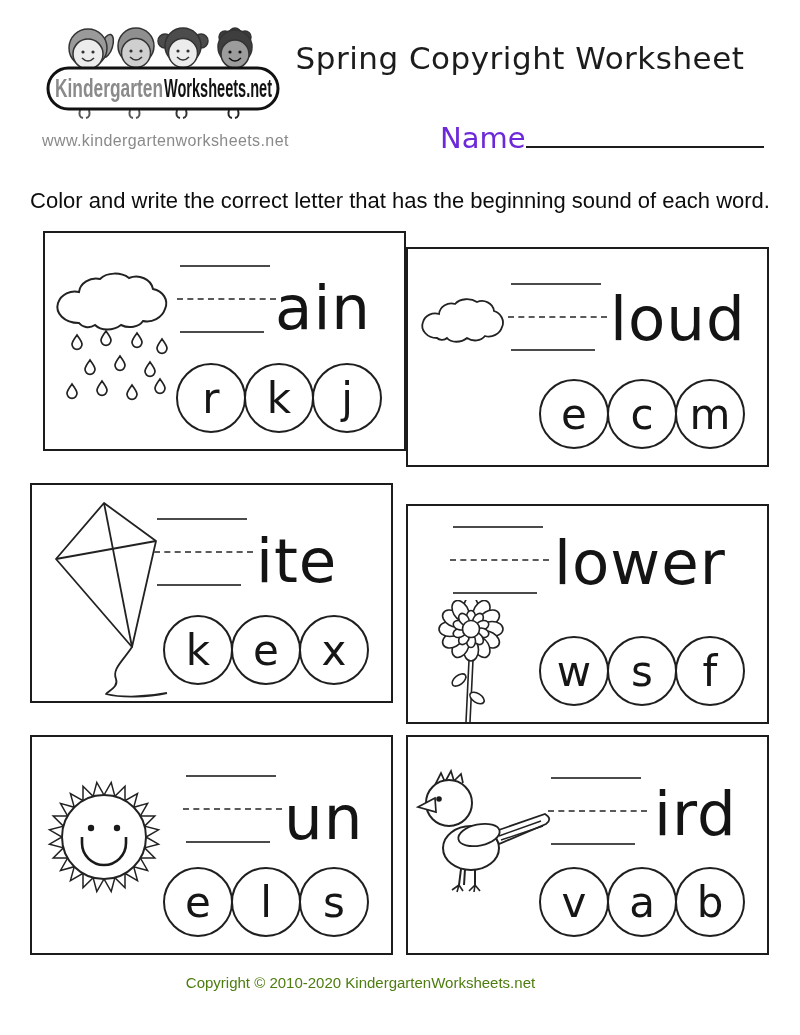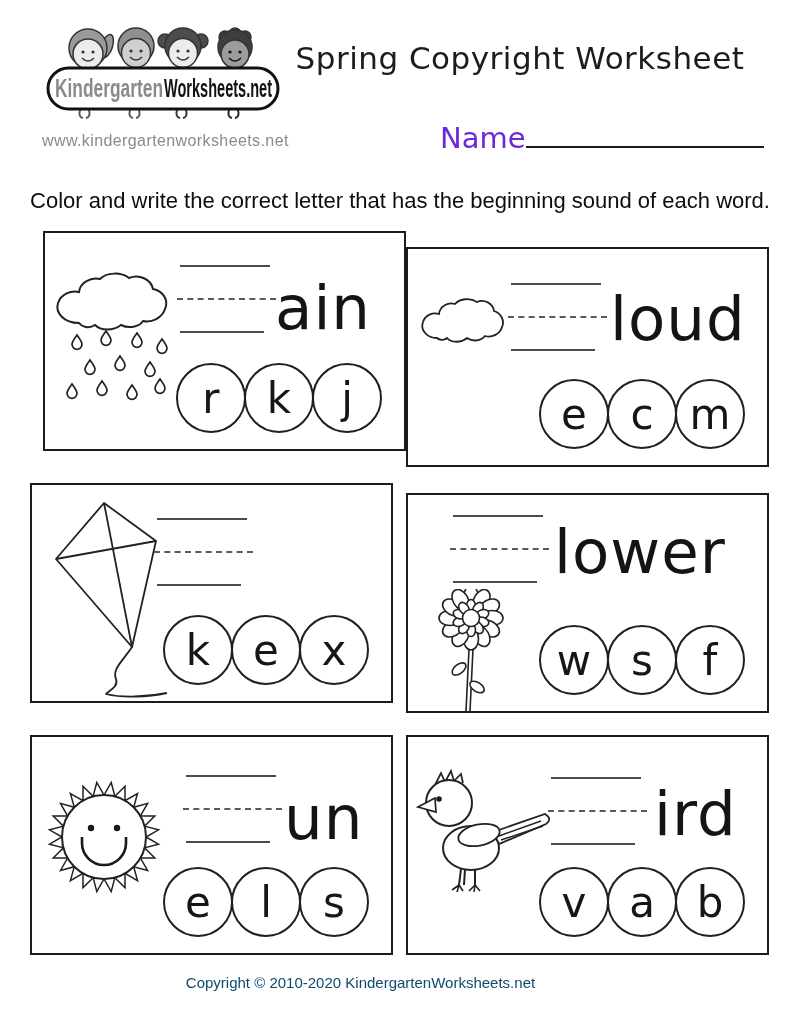--- a/index.html
+++ b/index.html
@@ -38,21 +38,21 @@
   }
 
   
   .card {
     position:absolute; width:363px; height:220px;
     border:2.5px solid #1c1c1c; background:#fff;
   }
   .c1 { left:30px;  top:231px;margin-left:13px; }
   .c2 { left:406px; top:247px; }
   .c3 { left:30px;  top:483px; }
-  .c4 { left:406px; top:493px; }
+  .c4 { left:406px; top:504px; }
   .c5 { left:30px;  top:735px; }
   .c6 { left:406px; top:735px; }
 
   .icon { position:absolute; }
 
   .lines { position:absolute; }
   .ln { height:0; border-top:2px solid #4b4b4b; }
   .ln-top  { width:90px; margin-left:3px; }
   .ln-mid  { width:99px; border-top-style:dashed; border-top-color:#5a5a5a; margin-top:31px; }
   .ln-bot  { width:84px; margin-left:3px; margin-top:31px; }
@@ -88,21 +88,21 @@
   .c5 .lines  { left:151px; top:38px; }
   .c5 .word   { left:252px; top:50px; }
   .c6 .icon   { left:5px;   top:31px; }
   .c6 .lines  { left:140px; top:40px; }
   .c6 .word   { left:246px; top:46px; }
   .choices    { left:131px; top:130px; }
 
   
   .footer {
     position:absolute; left:0; top:972px; width:721px; text-align:center;
-    color:#0c4a6e; font-size:15px; line-height:22px;
+    color:#4d7c0f; font-size:15px; line-height:22px;
   }
 
   svg { display:block; }
 </style>
 </head>
 <body>
 
 <div class="logo">
   <svg width="244" height="106" viewBox="0 0 244 106">
 
@@ -226,20 +226,21 @@
       <line x1="60" y1="6" x2="88" y2="150"></line>
       <line x1="12" y1="62" x2="112" y2="44"></line>
       <path d="M88 150 C78 165 68 172 72 182 C75 190 64 194 62 197 C78 201 104 200 123 196"></path>
     </g>
   </svg>
   <div class="lines">
     <div class="ln ln-top"></div>
     <div class="ln ln-mid"></div>
     <div class="ln ln-bot"></div>
   </div>
+  <div class="word">ite</div>
   <div class="choices">
     <div class="letter">
         <span>k</span>
       </div>
     <div class="letter">
         <span>e</span>
       </div>
     <div class="letter">
         <span>x</span>
       </div>

